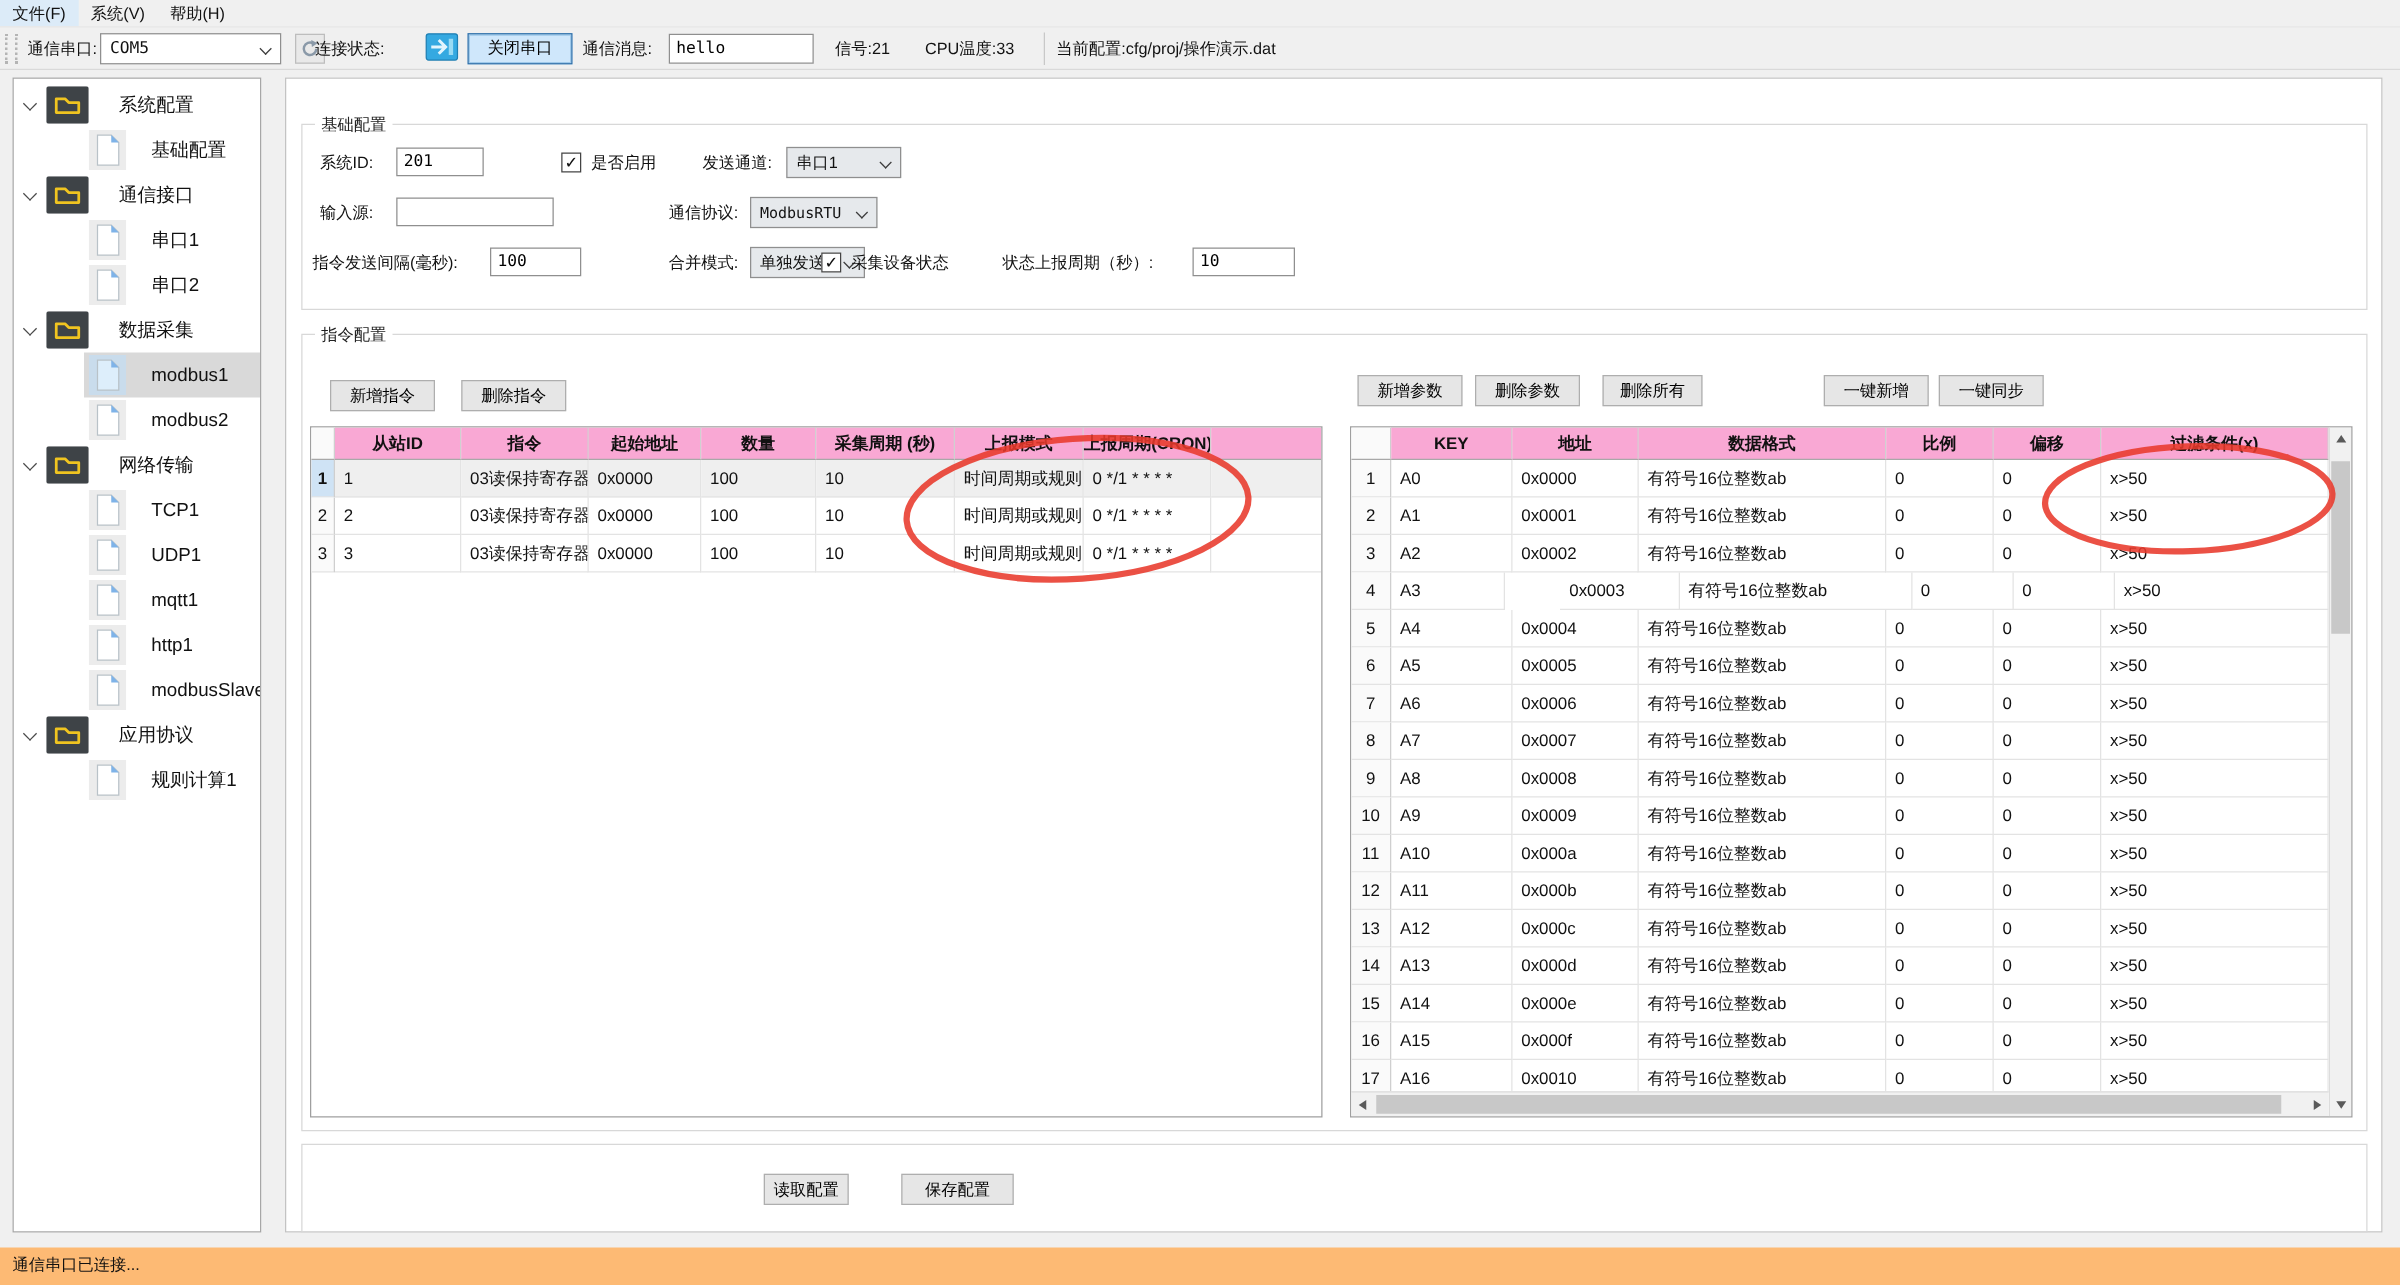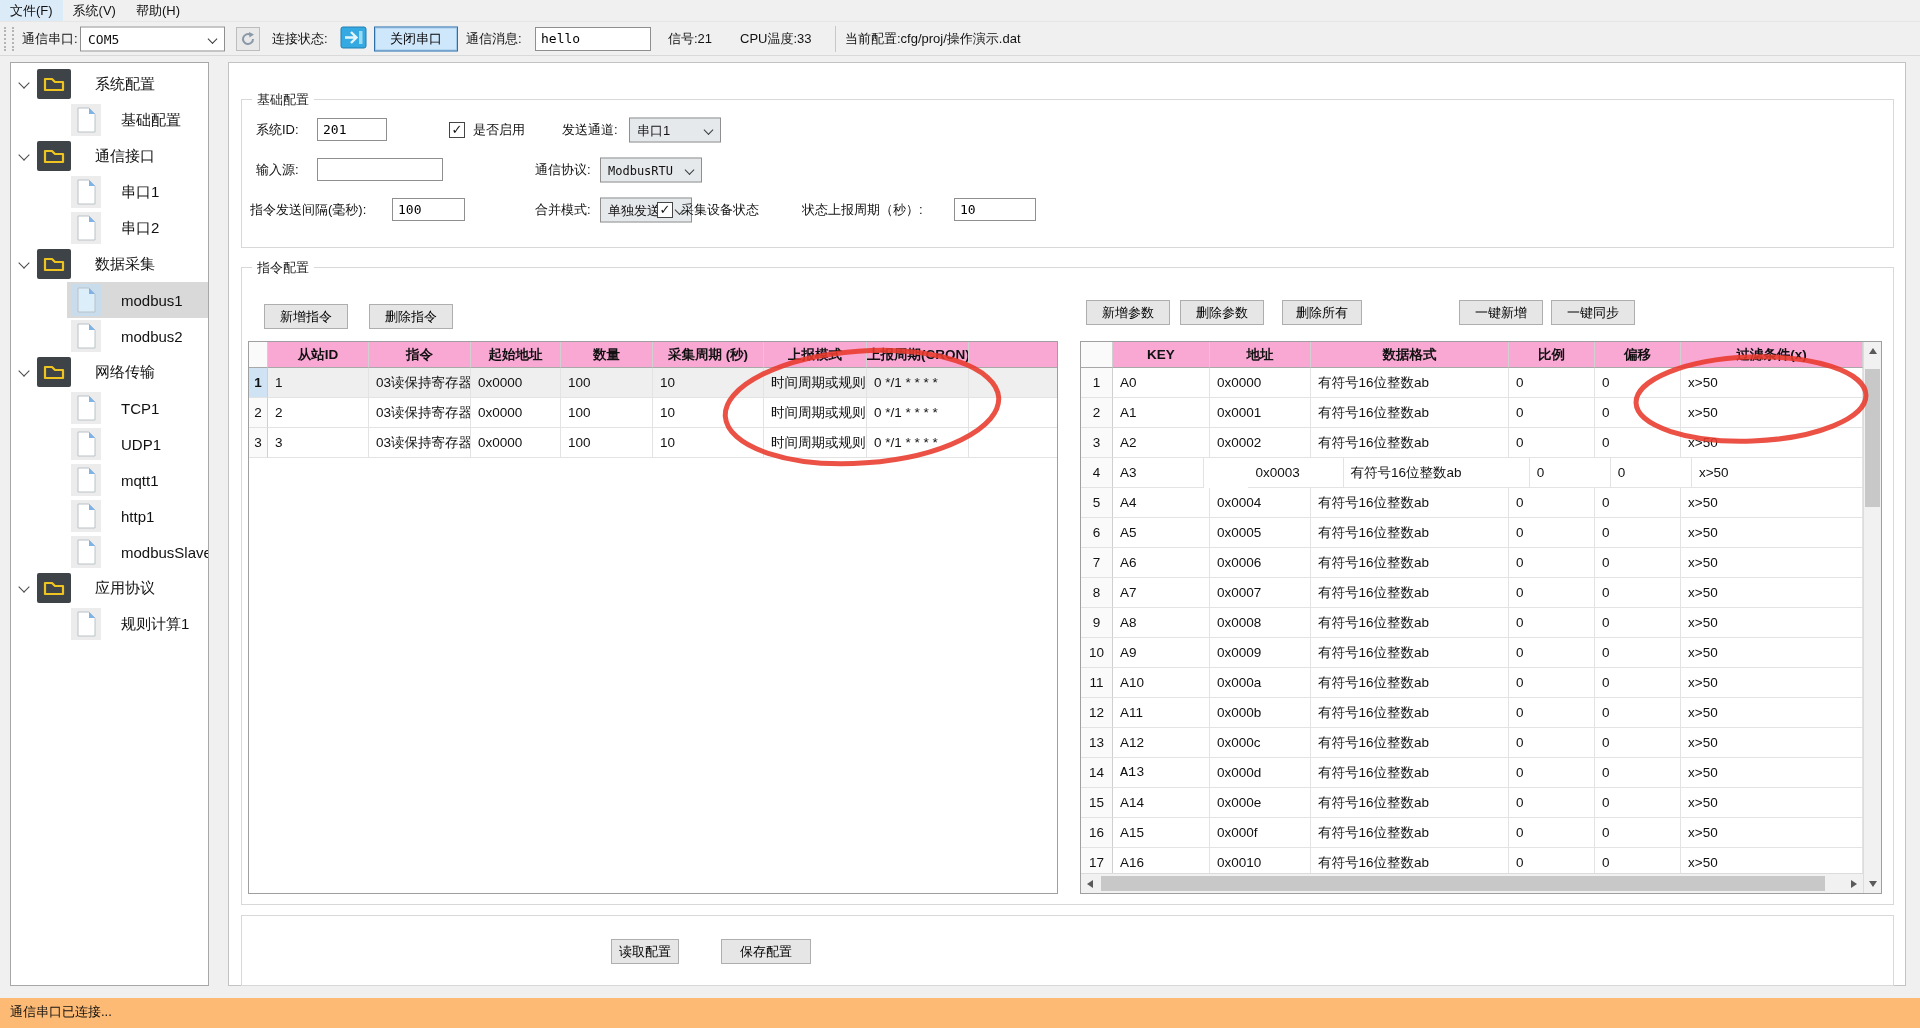--- a/index.html
+++ b/index.html
@@ -128,21 +128,21 @@
   <span class="tb lbl" style="left:22px">通信串口:</span>
   <div class="combo white" style="left:80px; width:145px;">
     <span class="mono">COM5</span>
   </div>
   <div class="iconbtn" style="left:236px">
     <svg width="16" height="16" viewBox="0 0 16 16">
       <path d="M13 8 A5 5 0 1 1 10.5 3.7" fill="none" stroke="#8a99a8" stroke-width="2"></path>
       <polygon points="9,1 14,3.5 9.5,6.5" fill="#8a99a8"></polygon>
     </svg>
   </div>
-  <span class="tb lbl" style="left:272px">连接状态:</span>
+  <span class="tb lbl" style="left:252px">连接状态:</span>
   <div class="tb" style="left:340px">
     <svg width="27" height="23" viewBox="0 0 27 23">
       <rect x="1" y="1" width="25" height="21" rx="2" fill="#35a9e1" stroke="#1f7fb3"></rect>
       <path d="M5 11.5 h10 M11 6 l5.5 5.5 -5.5 5.5" fill="none" stroke="#e3f5fd" stroke-width="2.4"></path>
       <rect x="19" y="5" width="3.5" height="13" fill="#9adbf4"></rect>
     </svg>
   </div>
   <button id="close-port-btn" style="left:374px">关闭串口</button>
   <span class="tb lbl" style="left:466px">通信消息:</span>
   <input class="txt" style="left: 535px; width: 116px;" value="hello">
@@ -506,21 +506,21 @@
               <div class="td rowhdr">13</div>
               <div class="td" style="width: 97px;">A12</div>
               <div class="td" style="width: 101px;">0x000c</div>
               <div class="td" style="width: 198px;">有符号16位整数ab</div>
               <div class="td" style="width: 86px;">0</div>
               <div class="td" style="width: 86px;">0</div>
               <div class="td" style="width: 182px;">x&gt;50</div>
             </div>
             <div class="tr">
               <div class="td rowhdr">14</div>
-              <div class="td" style="width: 97px; font-family: Liberation Mono, monospace;">A13</div>
+              <div class="td" style="width: 97px;">A13</div>
               <div class="td" style="width: 101px;">0x000d</div>
               <div class="td" style="width: 198px;">有符号16位整数ab</div>
               <div class="td" style="width: 86px;">0</div>
               <div class="td" style="width: 86px;">0</div>
               <div class="td" style="width: 182px;">x&gt;50</div>
             </div>
             <div class="tr">
               <div class="td rowhdr">15</div>
               <div class="td" style="width: 97px;">A14</div>
               <div class="td" style="width: 101px;">0x000e</div>

